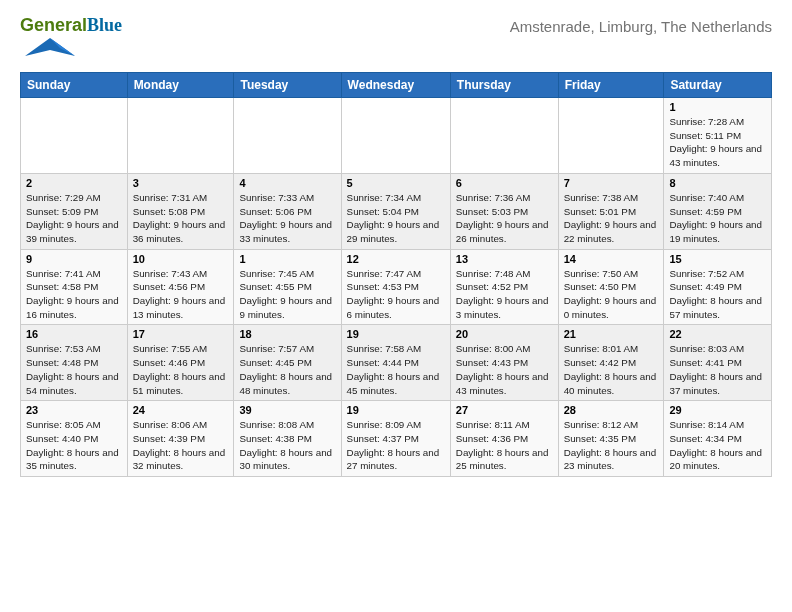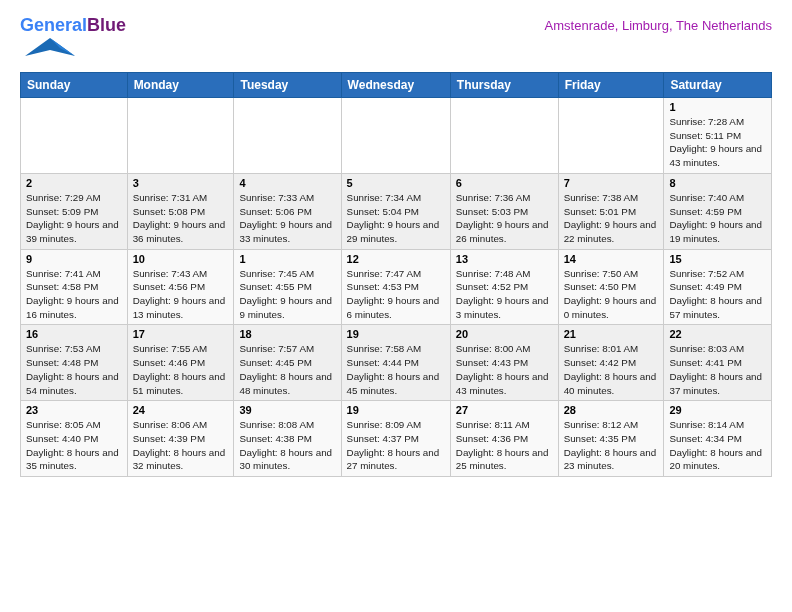--- a/index.html
+++ b/index.html
@@ -27,34 +27,34 @@
       flex-direction: column;
       align-items: flex-start;
     }
     .logo-text {
       font-size: 18px;
       font-weight: bold;
       color: #333;
       line-height: 1;
     }
     .logo-text span {
-      color: #3b82f6;
+      color: #4d7c0f;
     }
     .title-block {
       text-align: right;
     }
     .main-title {
       font-size: 32px;
       font-weight: bold;
       color: #333;
       line-height: 1.1;
     }
     .subtitle {
-      font-size: 13px;
-      color: #a21caf;
+      font-size: 15px;
+      color: #737373;
       margin-top: 2px;
     }
     .calendar {
       width: 100%;
       border-collapse: collapse;
       border: 1px solid #ccc;
       font-size: 10.5px;
     }
     .calendar thead th {
       background: #2a6ebb;
@@ -96,21 +96,21 @@
     }
   </style>
 </head>
 <body>
 
 <div class="page">
   <div class="header">
     <div class="logo">
       <div style="display:flex;align-items:center;gap:2px;">
         <span class="logo-text">
-          <span>General</span><span style="color:#701a75;">Blue</span>
+          <span>General</span><span style="color:#0369a1;font-family:Liberation Serif, serif;">Blue</span>
         </span>
       </div>
 
       <svg width="60" height="28" viewBox="0 0 60 28">
         <polygon points="30,4 55,22 30,16 5,22" fill="#1a6ab5"></polygon>
         <polygon points="30,4 55,22 40,14" fill="#2980d9"></polygon>
       </svg>
     </div>
     <div class="title-block">
       <div class="subtitle">Amstenrade, Limburg, The Netherlands</div>

